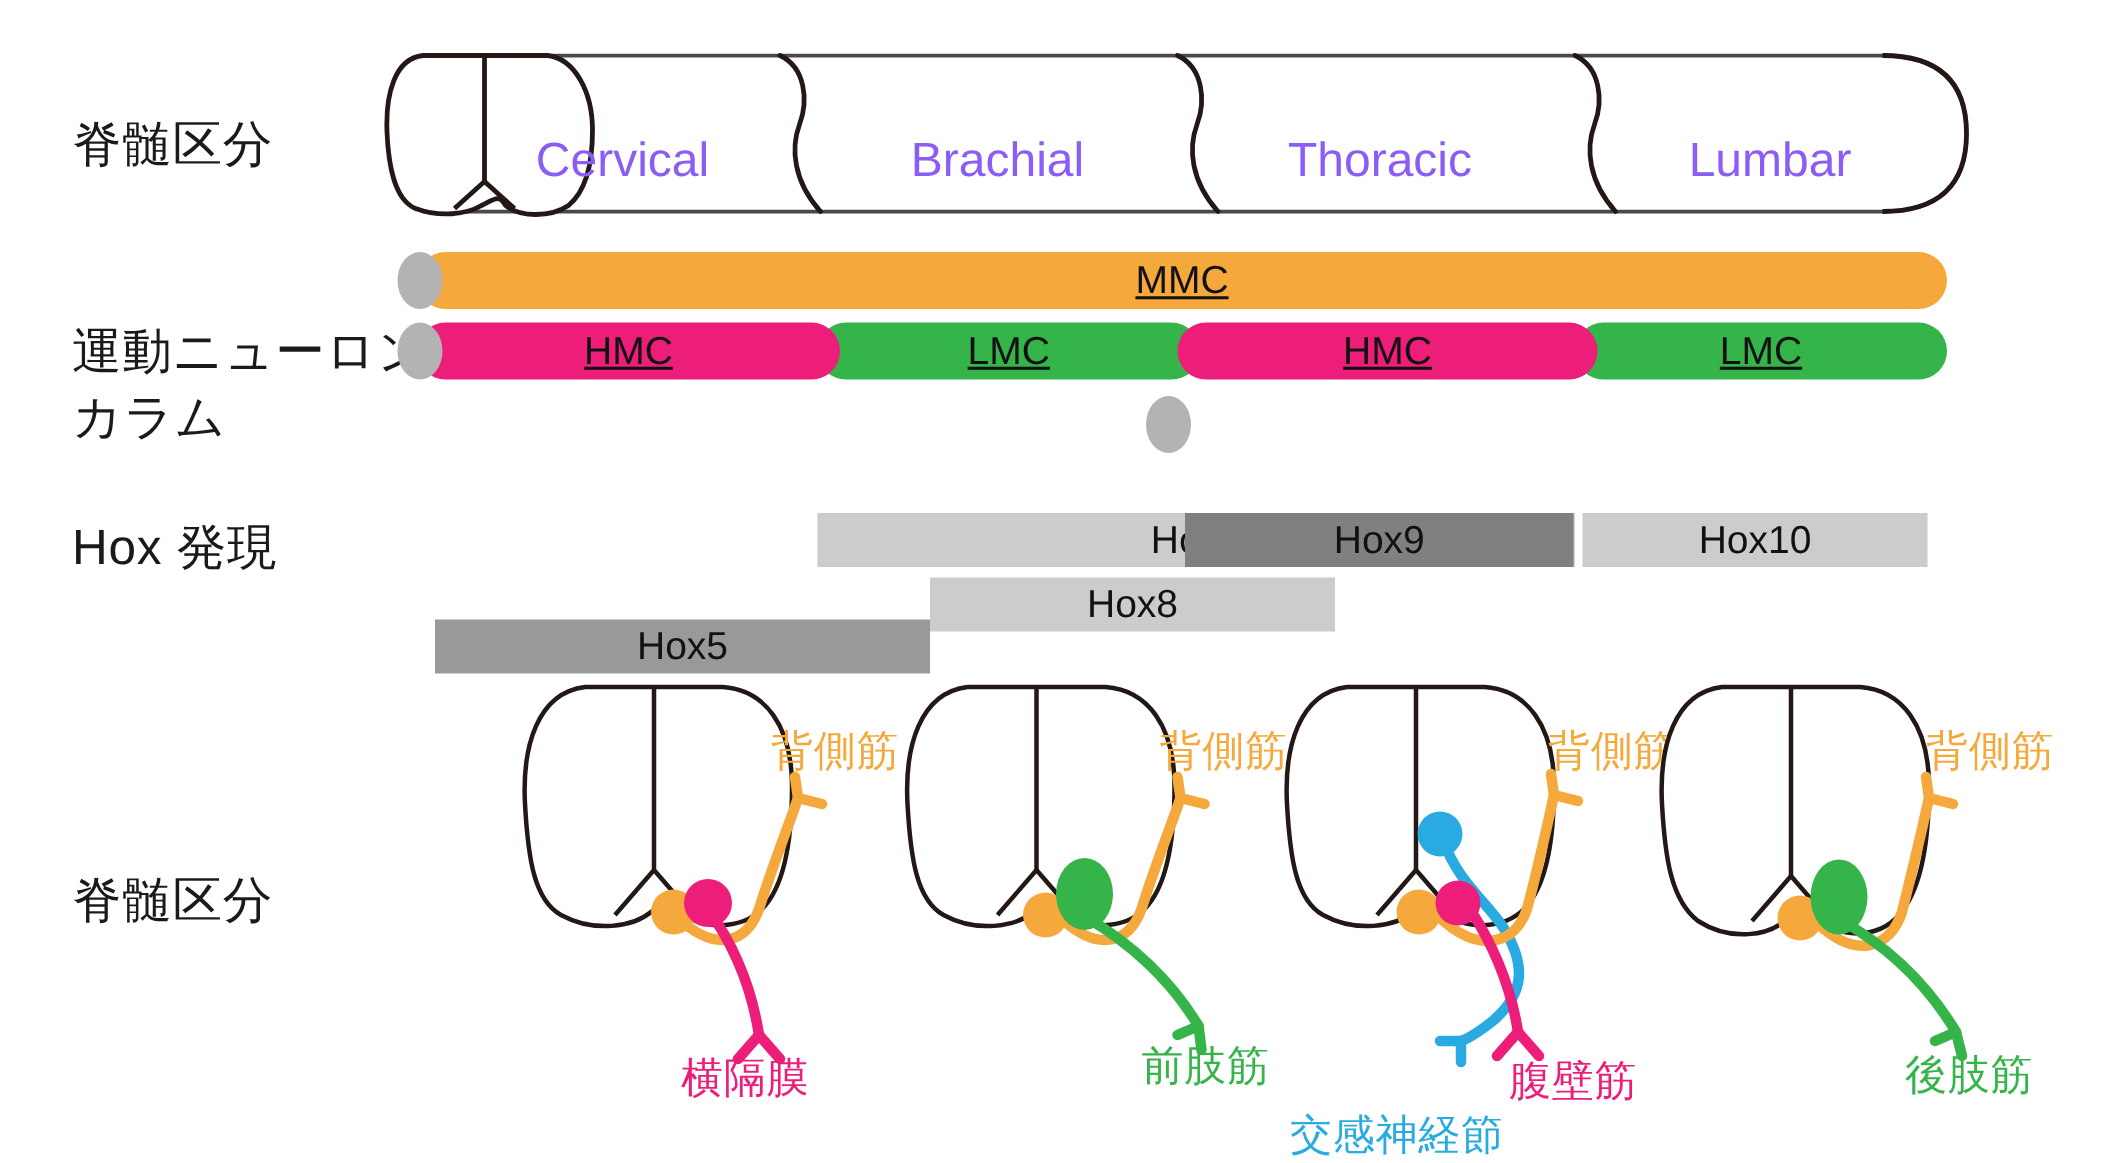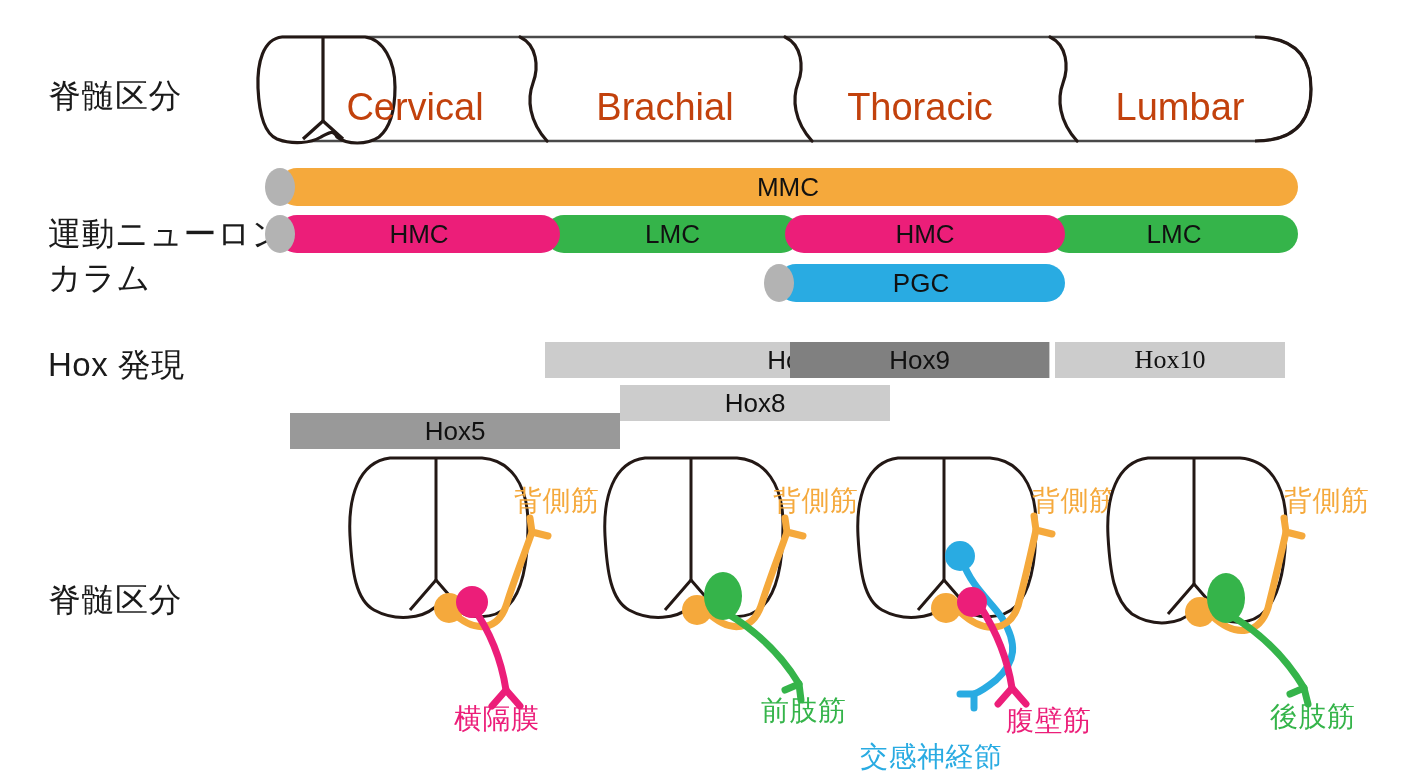--- a/index.html
+++ b/index.html
@@ -30,22 +30,22 @@
   
   .segbar {
     position: absolute;
     left: 255px;
     top: 33px;
     width: 1060px;
     height: 112px;
   }
   .seg-label {
     position: absolute;
-    font-size: 38px;
-    color: #c2410c;
+    font-size: 32px;
+    color: #8b5cf6;
     text-align: right;
     top: 74px;
     transform: translate(-50%, -50%);
     white-space: nowrap;
   }
   
   .bar {
     position: absolute;
     height: 38px;
     border-radius: 19px;
@@ -60,20 +60,21 @@
   }
   .bar-text {
     position: absolute;
     font-size: 26px;
     color: #111111;
     top: 50%;
     left: 50%;
     transform: translate(-50%, -50%);
     white-space: nowrap;
     z-index: 3;
+    text-decoration: underline;
   }
   
   .hoxbar {
     position: absolute;
     height: 36px;
   }
   .hox-text {
     position: absolute;
     font-size: 26px;
     color: #111111;
@@ -151,31 +152,28 @@
   </div>
   <div class="bar" style="left:278px; top:215px; width:282px; background:#EC1E79; z-index:2;">
     <span class="bar-text">HMC</span>
   </div>
   <div class="bar" style="left:785px; top:215px; width:280px; background:#EC1E79; z-index:2;">
     <span class="bar-text">HMC</span>
   </div>
   <div class="bar-cap" style="left:265px; top:215px; z-index:3;"></div>
 
   <div class="bar-cap" style="left:764px; top:264px;"></div>
-  <div class="bar" style="left:777px; top:264px; width:288px; background:#29ABE2;">
-    <span class="bar-text">PGC</span>
-  </div>
 
   <div class="hoxbar" style="left:545px; top:342px; width:505px; background:#CCCCCC;">
     <span class="hox-text">Hox6</span>
   </div>
   <div class="hoxbar" style="left:790px; top:342px; width:259px; background:#808080;">
     <span class="hox-text">Hox9</span>
   </div>
-  <div class="hoxbar" style="left:1055px; top:342px; width:230px; background:#CCCCCC;font-family:Liberation Serif, serif;">
+  <div class="hoxbar" style="left:1055px; top:342px; width:230px; background:#CCCCCC;">
     <span class="hox-text">Hox10</span>
   </div>
 
   <div class="hoxbar" style="left:290px; top:385px; width:330px; background:#999999;margin-top:28px;">
     <span class="hox-text">Hox5</span>
   </div>
   <div class="hoxbar" style="left:620px; top:385px; width:270px; background:#CCCCCC;">
     <span class="hox-text">Hox8</span>
   </div>
 

